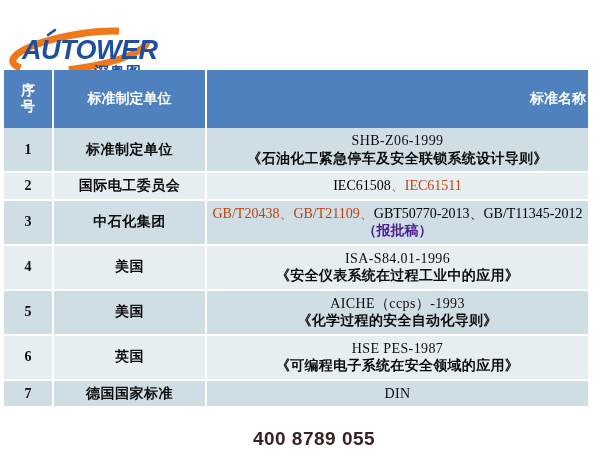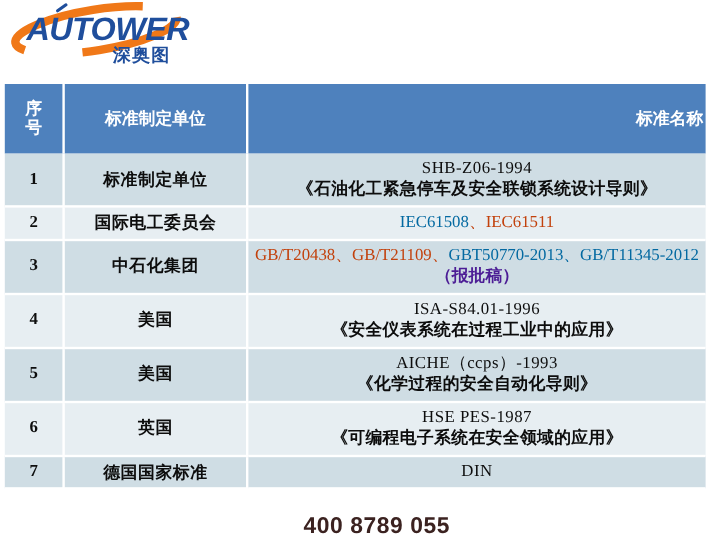--- a/index.html
+++ b/index.html
@@ -12,21 +12,21 @@
     background: #ffffff;
     font-family: "Liberation Sans", "DejaVu Sans", sans-serif;
     overflow: hidden;
     position: relative;
   }
 
   
   .logo-area {
     position: absolute;
     left: 8px;
-    top: 0;
+    top: 26px;
     width: 180px;
     height: 56px;
   }
   .logo-svg { display: block; }
 
   
   .std-table {
     position: absolute;
     left: 4px;
     top: 70px;
@@ -92,21 +92,21 @@
     display: block;
     font-family: "Liberation Serif", "DejaVu Serif", serif;
     letter-spacing: 0.4px;
   }
   .name-line2 {
     display: block;
     font-weight: bold;
     font-family: "Liberation Serif", "DejaVu Serif", serif;
     letter-spacing: 0.3px;
   }
-  .red { color: #0369a1; }
+  .red { color: #000000; }
   .red-b { color: #4c1d95; font-weight: bold; }
   .blk { color: #c2410c; }
 
   
   .footer-phone {
     position: absolute;
     left: 14px;
     top: 428px;
     width: 600px;
     text-align: center;
@@ -146,21 +146,21 @@
       <th>标准制定单位</th>
       <th class="last">标准名称</th>
     </tr>
   </thead>
   <tbody>
 
     <tr class="odd">
       <td class="cell-no">1</td>
       <td class="cell-org">标准制定单位</td>
       <td class="cell-name last">
-        <span class="name-line1">SHB-Z06-1994</span>
+        <span class="name-line1">SHB-Z06-1999</span>
         <span class="name-line2">《石油化工紧急停车及安全联锁系统设计导则》</span>
       </td>
     </tr>
 
     <tr class="even">
       <td class="cell-no">2</td>
       <td class="cell-org">国际电工委员会</td>
       <td class="cell-name last">
         <span class="red">IEC61508</span><span class="blk">、IEC61511</span>
       </td>

